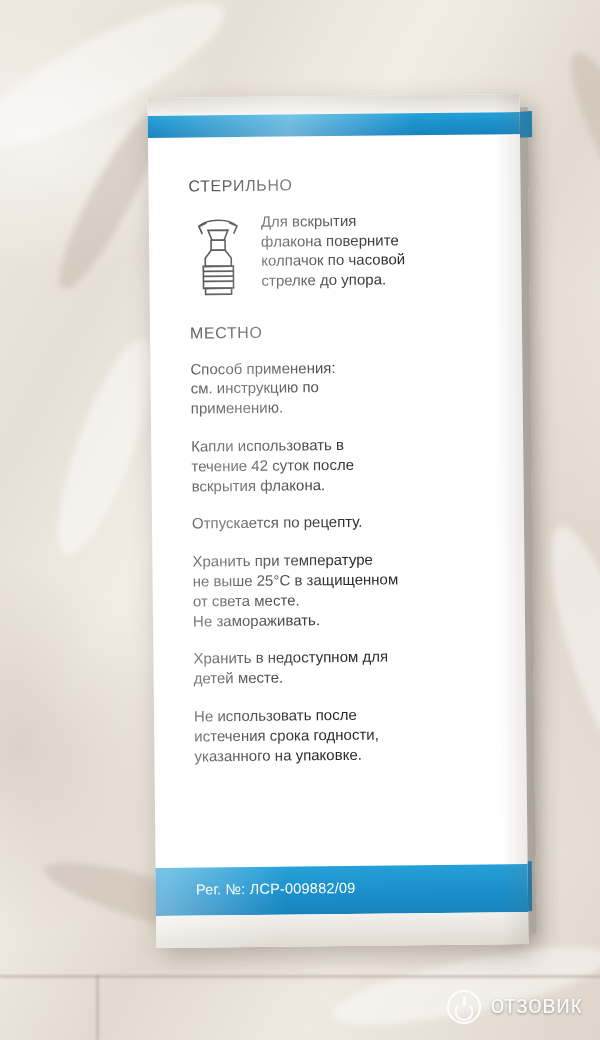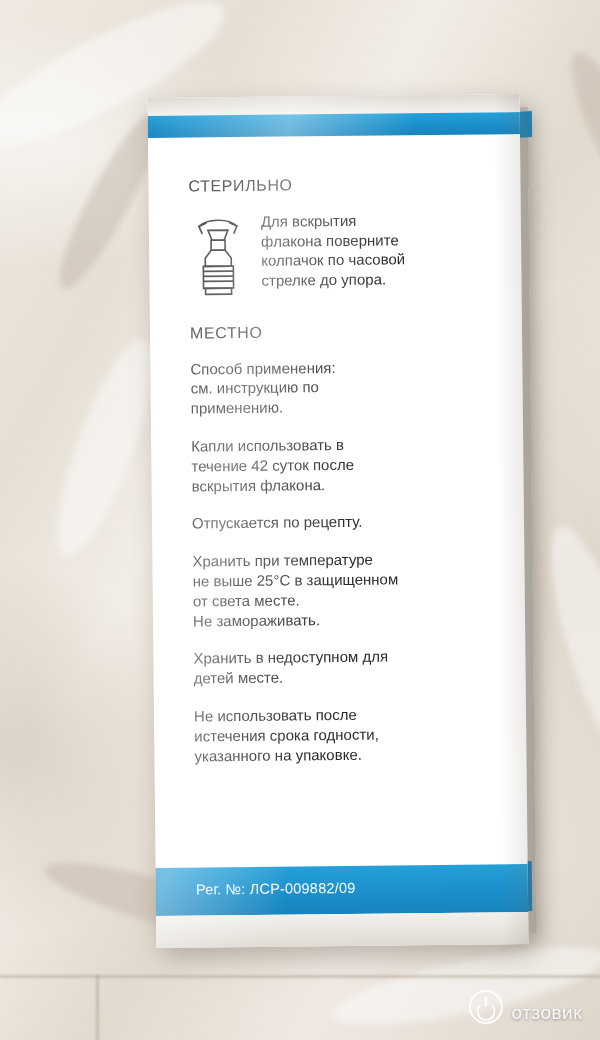--- a/index.html
+++ b/index.html
@@ -163,25 +163,25 @@
     background: linear-gradient(90deg, rgba(0,0,0,0) 0%, rgba(120,110,100,0.14) 100%);
     pointer-events: none;
   }
 
   
   #watermark {
     position: absolute;
     right: 18px;
     bottom: 16px;
     display: flex;
-    align-items: flex-end;
+    align-items: flex-start;
     gap: 9px;
     color: rgba(255,255,255,0.92);
     text-shadow: 0 1px 3px rgba(0,0,0,0.35);
-    font-size: 19px;
+    font-size: 25px;
     letter-spacing: 0.5px;
   }
   #watermark .wm-circle {
     width: 30px; height: 30px;
     border-radius: 50%;
     border: 2.4px solid rgba(255,255,255,0.92);
     position: relative;
   }
   #watermark .wm-circle::before {
     content: "";

